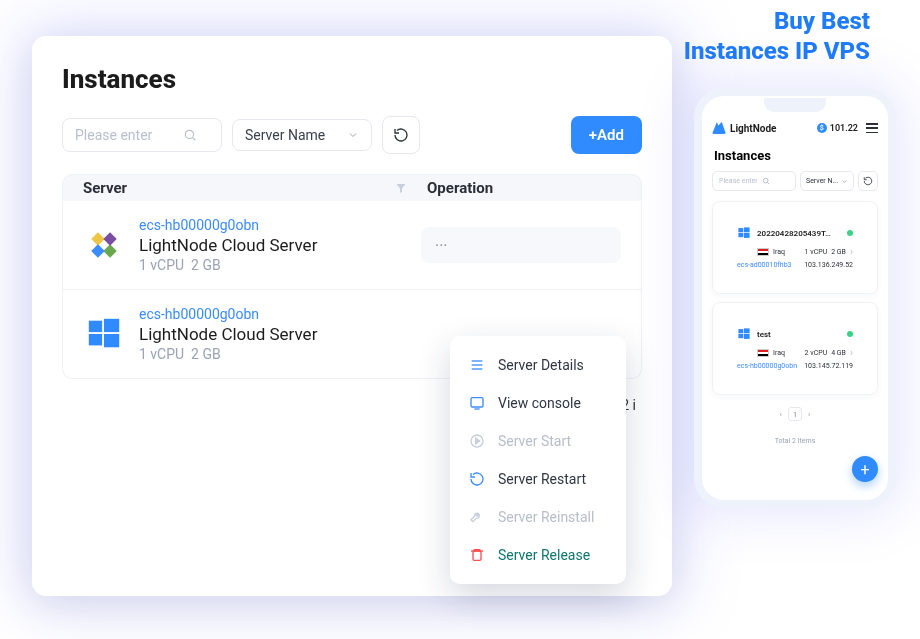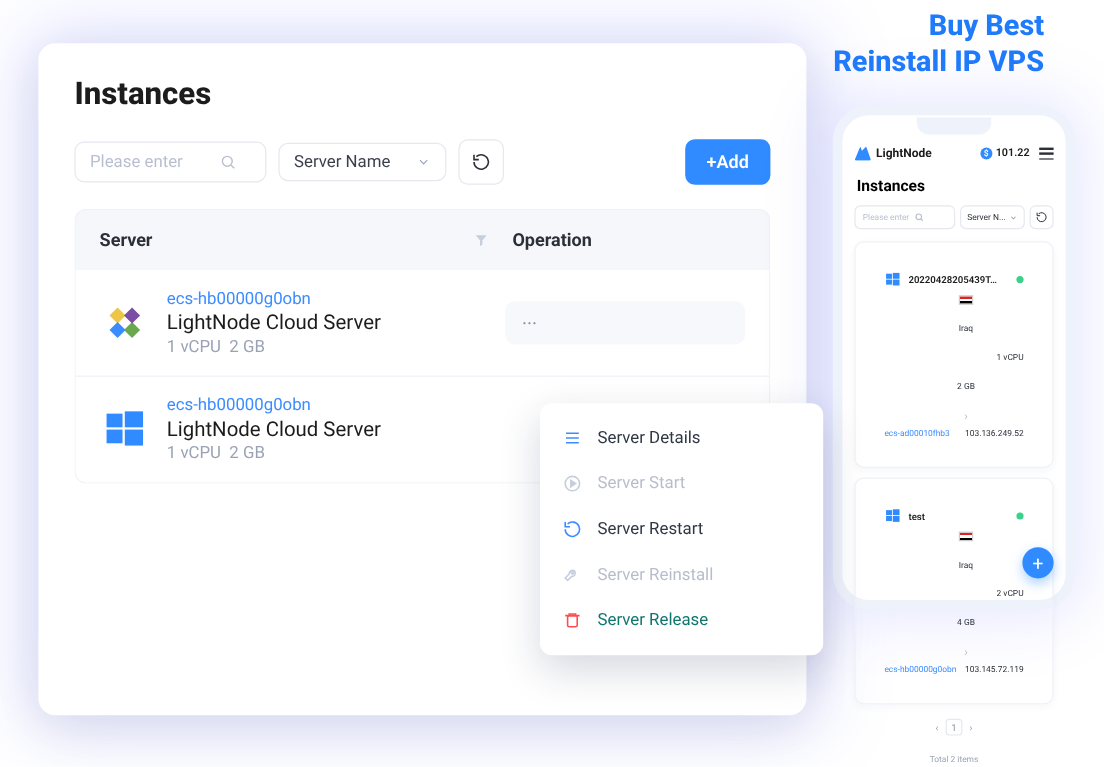--- a/index.html
+++ b/index.html
@@ -17,40 +17,40 @@
 
   .toolbar { display: flex; align-items: center; gap: 10px; margin-bottom: 20px; }
   .search-box { display:flex; align-items:center; gap:8px; border:1px solid #e5e8ef; border-radius:8px; padding:8px 12px; width:160px; color:#b8bfcf; font-size:14px; background:#fff; }
   .search-box input::placeholder { color:#b8bfcf; }
   .search-box input { border:none; outline:none; width:100px; font-size:14px; }
   .select-box { display:flex; align-items:center; justify-content:space-between; border:1px solid #e5e8ef; border-radius:8px; padding:7px 12px; width:140px; font-size:14px; color:#3a3f4b; background:#fff; cursor:pointer; }
   .reload-btn { width:38px; height:38px; border:1px solid #e5e8ef; border-radius:8px; background:#fff; display:flex; align-items:center; justify-content:center; cursor:pointer; }
   .spacer { flex:1; }
   .add-btn { background:#2f8bff; color:#fff; border:none; border-radius:8px; padding:10px 18px; font-size:15px; font-weight:600; cursor:pointer; }
 
-  .table-head { display:flex; align-items:center; background:#f5f7fb; border-radius:10px 10px 0 0; padding:16px 20px; font-weight:700; color:#2b2f38; font-size:15px; border:1px solid #eef1f7; border-bottom:none; }
+  .table-head { display:flex; align-items:center; background:#f5f7fb; border-radius:10px 10px 0 0; padding:4px 20px; font-weight:700; color:#2b2f38; font-size:15px; border:1px solid #eef1f7; border-bottom:none; }
   .col-server { flex: 0 0 58%; }
   .col-op { flex: 1; }
   .filter-ic { color:#c7cedc; margin-right:20px; }
 
   .rows { border:1px solid #eef1f7; border-top:none; border-radius:0 0 10px 10px; }
   .row { display:flex; align-items:center; padding:16px 20px; border-top:1px solid #eef1f7; }
   .row:first-child { border-top:none; }
   .os-ic { width:42px; height:42px; margin-right:14px; display:flex; align-items:center; justify-content:center; }
   .srv-meta { display:flex; flex-direction:column; gap:2px; }
   .srv-id { color:#3b8cff; font-size:14px; }
   .srv-name { font-size:17px; color:#1c1c1c; }
   .srv-spec { color:#9aa3b5; font-size:14px; }
   .row-op { margin-left:auto; width:200px; background:#f6f8fb; border-radius:8px; height:36px; display:flex; align-items:center; padding:0 14px; color:#8b93a5; cursor:pointer; }
 
   .footer-total { text-align:right; padding:18px 6px 0 0; color:#2b2f38; font-size:14px; }
 
   
   .dropdown {
-    position:absolute; top:336px; left:450px; width:236px;
+    position:absolute; top:336px; left:450px; width:176px;
     background:#fff; border-radius:10px; box-shadow:0 12px 34px rgba(30,40,80,0.18);
     padding:10px 0; z-index:10;
   }
   .dd-item { display:flex; align-items:center; gap:12px; padding:10px 18px; font-size:14px; color:#2f3644; cursor:pointer; }
   .dd-item.disabled { color:#b7bdca; cursor:default; }
   .dd-item.danger { color:#0f766e; }
   .dd-ic { width:18px; height:18px; display:flex; align-items:center; justify-content:center; }
 
   
   .phone { position:absolute; top:88px; right:24px; width:202px; height:420px; border:8px solid #eef2fb; border-radius:30px; background:#fff; box-shadow:0 0 50px 8px rgba(120,130,255,0.18); z-index:5; }
@@ -67,40 +67,40 @@
   .ph-toolbar { display:flex; gap:4px; margin-bottom:10px; }
   .ph-search { flex:1; border:1px solid #e5e8ef; border-radius:5px; height:20px; font-size:7px; color:#b8bfcf; display:flex; align-items:center; padding:0 6px; gap:4px; }
   .ph-select { border:1px solid #e5e8ef; border-radius:5px; height:20px; font-size:7px; display:flex; align-items:center; padding:0 5px; gap:3px; color:#2b2f38; }
   .ph-reload { width:20px; height:20px; border:1px solid #e5e8ef; border-radius:5px; display:flex; align-items:center; justify-content:center; }
 
   .ph-card { border:1px solid #eef1f7; border-radius:8px; padding:24px; margin-bottom:8px; box-shadow:0 2px 6px rgba(30,40,80,0.04); }
   .ph-card-top { display:flex; align-items:center; gap:6px; }
   .ph-os { width:14px; height:14px; }
   .ph-id { font-size:8px; font-weight:600; color:#1c1c1c; flex:1; overflow:hidden; text-overflow:ellipsis; white-space:nowrap; }
   .ph-dot { width:6px; height:6px; border-radius:50%; background:#3ad18a; }
-  .ph-row2 { display:flex; align-items:center; gap:16px; margin:6px 0 4px 20px; font-size:7px; color:#2b2f38;flex-direction:column; }
+  .ph-row2 { display:flex; align-items:center; gap:4px; margin:6px 0 4px 20px; font-size:7px; color:#2b2f38; }
   .flag { width:12px; height:8px; background:linear-gradient(#d22 33%, #fff 33% 66%, #000 66%); border:0.5px solid #ccc; }
   .ph-row3 { display:flex; align-items:center; justify-content:space-between; margin-left:0; font-size:7px; }
   .ph-ecs { color:#3b8cff; font-size:7px; }
   .ph-ip { color:#2b2f38; }
   .ph-chev { color:#b7bdca; font-size:10px; }
 
   .ph-pager { display:flex; align-items:center; justify-content:center; gap:6px; margin-top:4px; font-size:8px; color:#8b93a5; }
   .ph-pgbox { border:1px solid #e5e8ef; border-radius:3px; width:14px; height:14px; display:flex; align-items:center; justify-content:center; font-size:8px; }
   .ph-total { text-align:center; font-size:7px; color:#9aa3b5; margin-top:16px; }
   .ph-fab { position:absolute; right:10px; bottom:18px; width:26px; height:26px; border-radius:50%; background:#2f8bff; color:#fff; display:flex; align-items:center; justify-content:center; font-size:16px; box-shadow:0 4px 10px rgba(47,139,255,.4); }
 
   .icon-svg { display:block; }
 </style>
 </head>
 <body>
 
 <div class="banner">
   <div>Buy Best</div>
-  <div>Reinstall IP VPS</div>
+  <div>Instances IP VPS</div>
 </div>
 
 <div class="desktop-card">
   <h1 class="page-title">Instances</h1>
 
   <div class="toolbar">
     <div class="search-box">
       <input placeholder="Please enter" style="">
       <svg class="icon-svg" width="14" height="14" viewBox="0 0 24 24" fill="none" stroke="#b8bfcf" stroke-width="2">
           <circle cx="11" cy="11" r="7"></circle>
@@ -181,20 +181,29 @@
   <div class="dd-item">
     <span class="dd-ic">
         <svg width="16" height="16" viewBox="0 0 24 24" fill="none" stroke="#3b8cff" stroke-width="2">
           <line x1="4" y1="6" x2="20" y2="6"></line>
           <line x1="4" y1="12" x2="20" y2="12"></line>
           <line x1="4" y1="18" x2="20" y2="18"></line>
         </svg>
       </span>
     <span>Server Details</span>
   </div>
+  <div class="dd-item">
+    <span class="dd-ic">
+        <svg width="16" height="16" viewBox="0 0 24 24" fill="none" stroke="#3b8cff" stroke-width="2">
+          <rect x="3" y="4" width="18" height="14" rx="2"></rect>
+          <line x1="8" y1="21" x2="16" y2="21"></line>
+        </svg>
+      </span>
+    <span>View console</span>
+  </div>
   <div class="dd-item disabled">
     <span class="dd-ic">
         <svg width="16" height="16" viewBox="0 0 24 24" fill="none" stroke="#c7cedc" stroke-width="2">
           <circle cx="12" cy="12" r="9"></circle>
           <polygon points="10 8 16 12 10 16" fill="#c7cedc"></polygon>
         </svg>
       </span>
     <span>Server Start</span>
   </div>
   <div class="dd-item">

